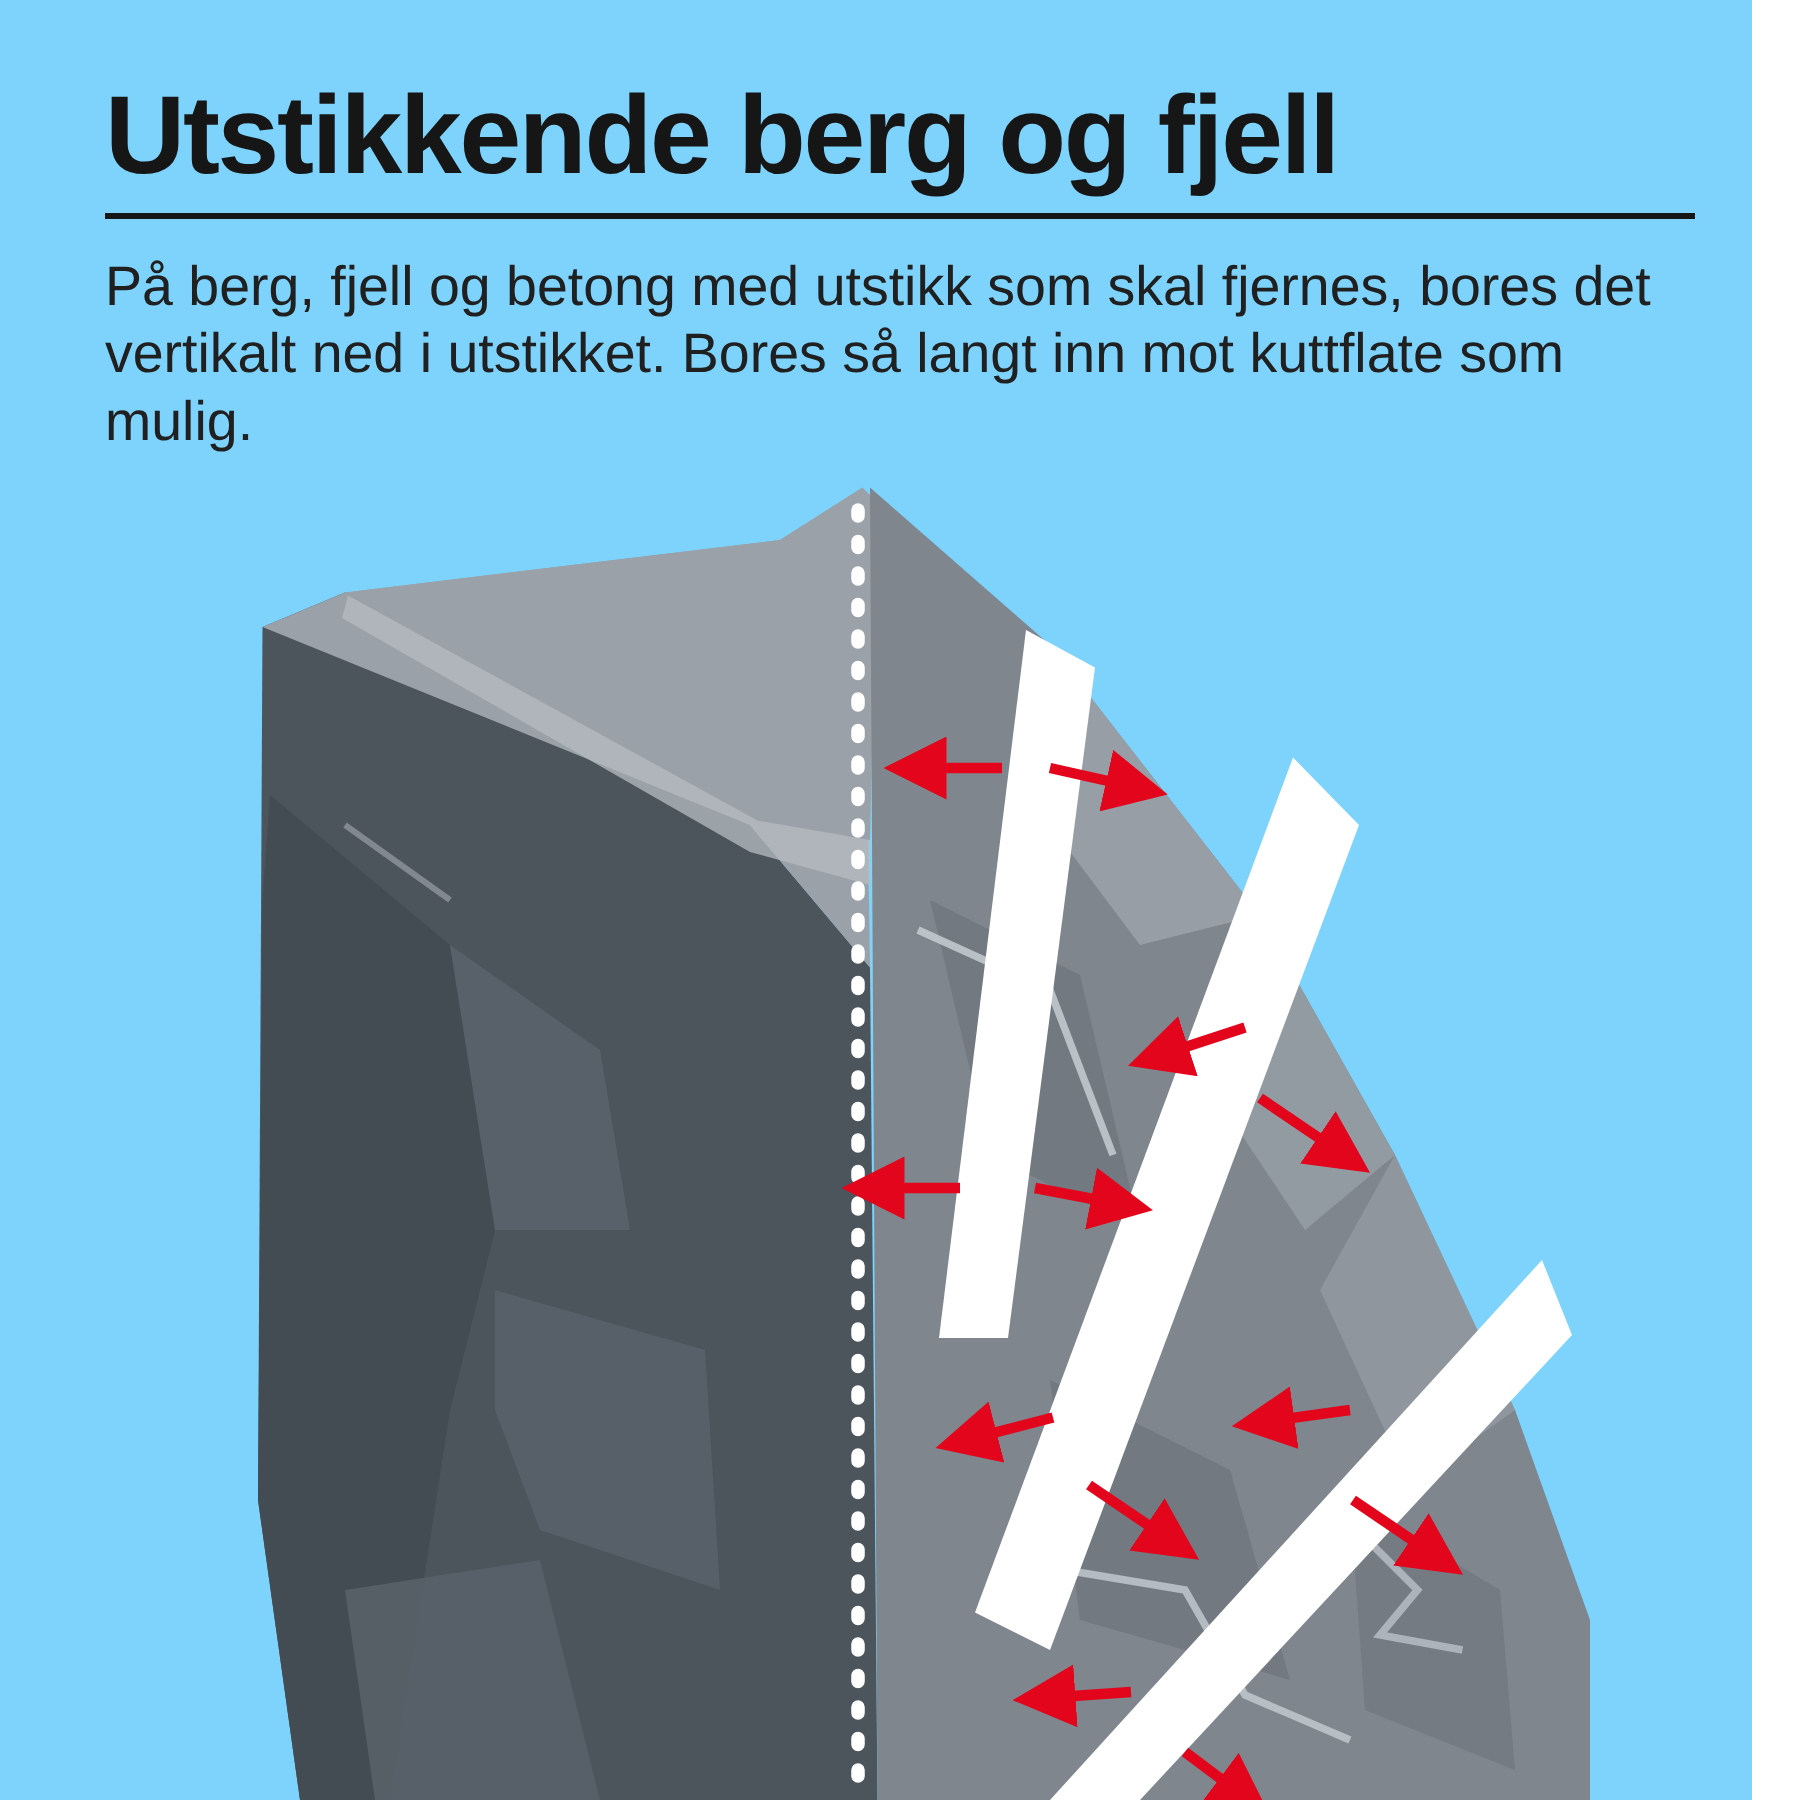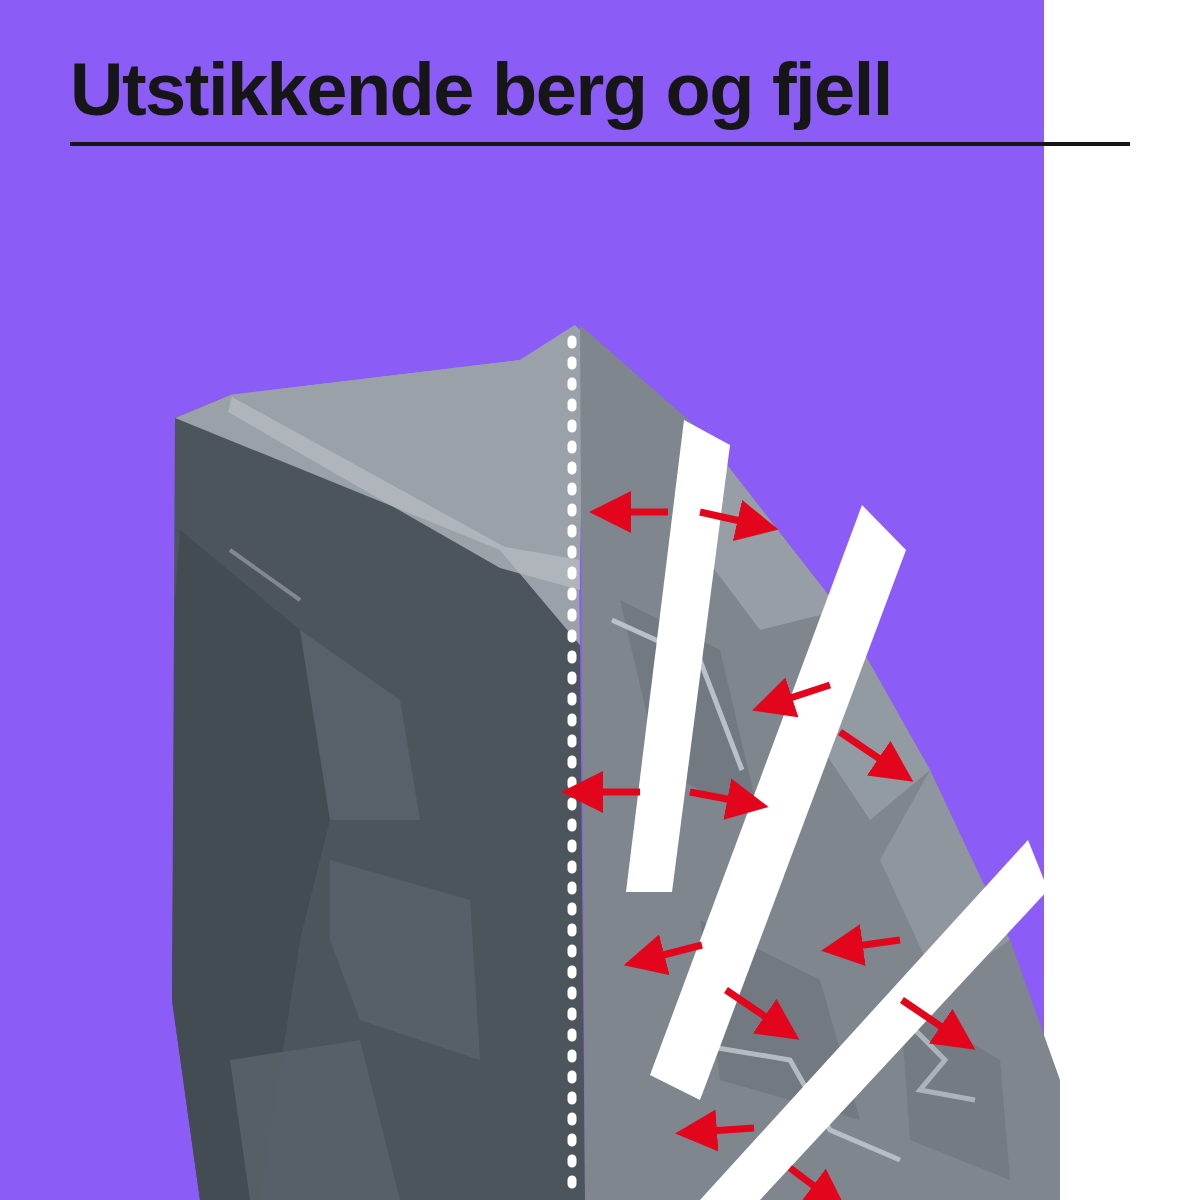--- a/index.html
+++ b/index.html
@@ -9,23 +9,23 @@
   }
   body {
     width: 1200px;
     height: 1200px;
     overflow: hidden;
     font-family: "Liberation Sans", sans-serif;
     color: #1a1a1a;
   }
   .page {
     position: relative;
-    width: 1044px;
+    width: 1168px;
     height: 1200px;
-    background: #8b5cf6;
+    background: #7dd3fc;
   }
   .header {
     position: absolute;
     left: 70px;
     top: 52px;
     width: 1060px;
   }
   .title {
     font-size: 74px;
     font-weight: bold;
@@ -59,20 +59,21 @@
   }
 </style>
 </head>
 <body>
 
 <div class="page">
 
   <div class="header">
     <h1 class="title">Utstikkende berg og fjell</h1>
     <div class="rule"></div>
+    <p class="subtitle">På berg, fjell og betong med utstikk som skal fjernes, bores det vertikalt ned i utstikket. Bores så langt inn mot kuttflate som mulig.</p>
   </div>
 
   <div class="illustration">
     <svg width="1200" height="900" viewBox="0 0 1200 900" xmlns="http://www.w3.org/2000/svg">
       <defs>
         <marker id="arrowhead" markerWidth="6" markerHeight="6" refX="3" refY="3" orient="auto">
           <path d="M0,0 L6,3 L0,6 Z" fill="#e3051b"></path>
         </marker>
       </defs>
 

